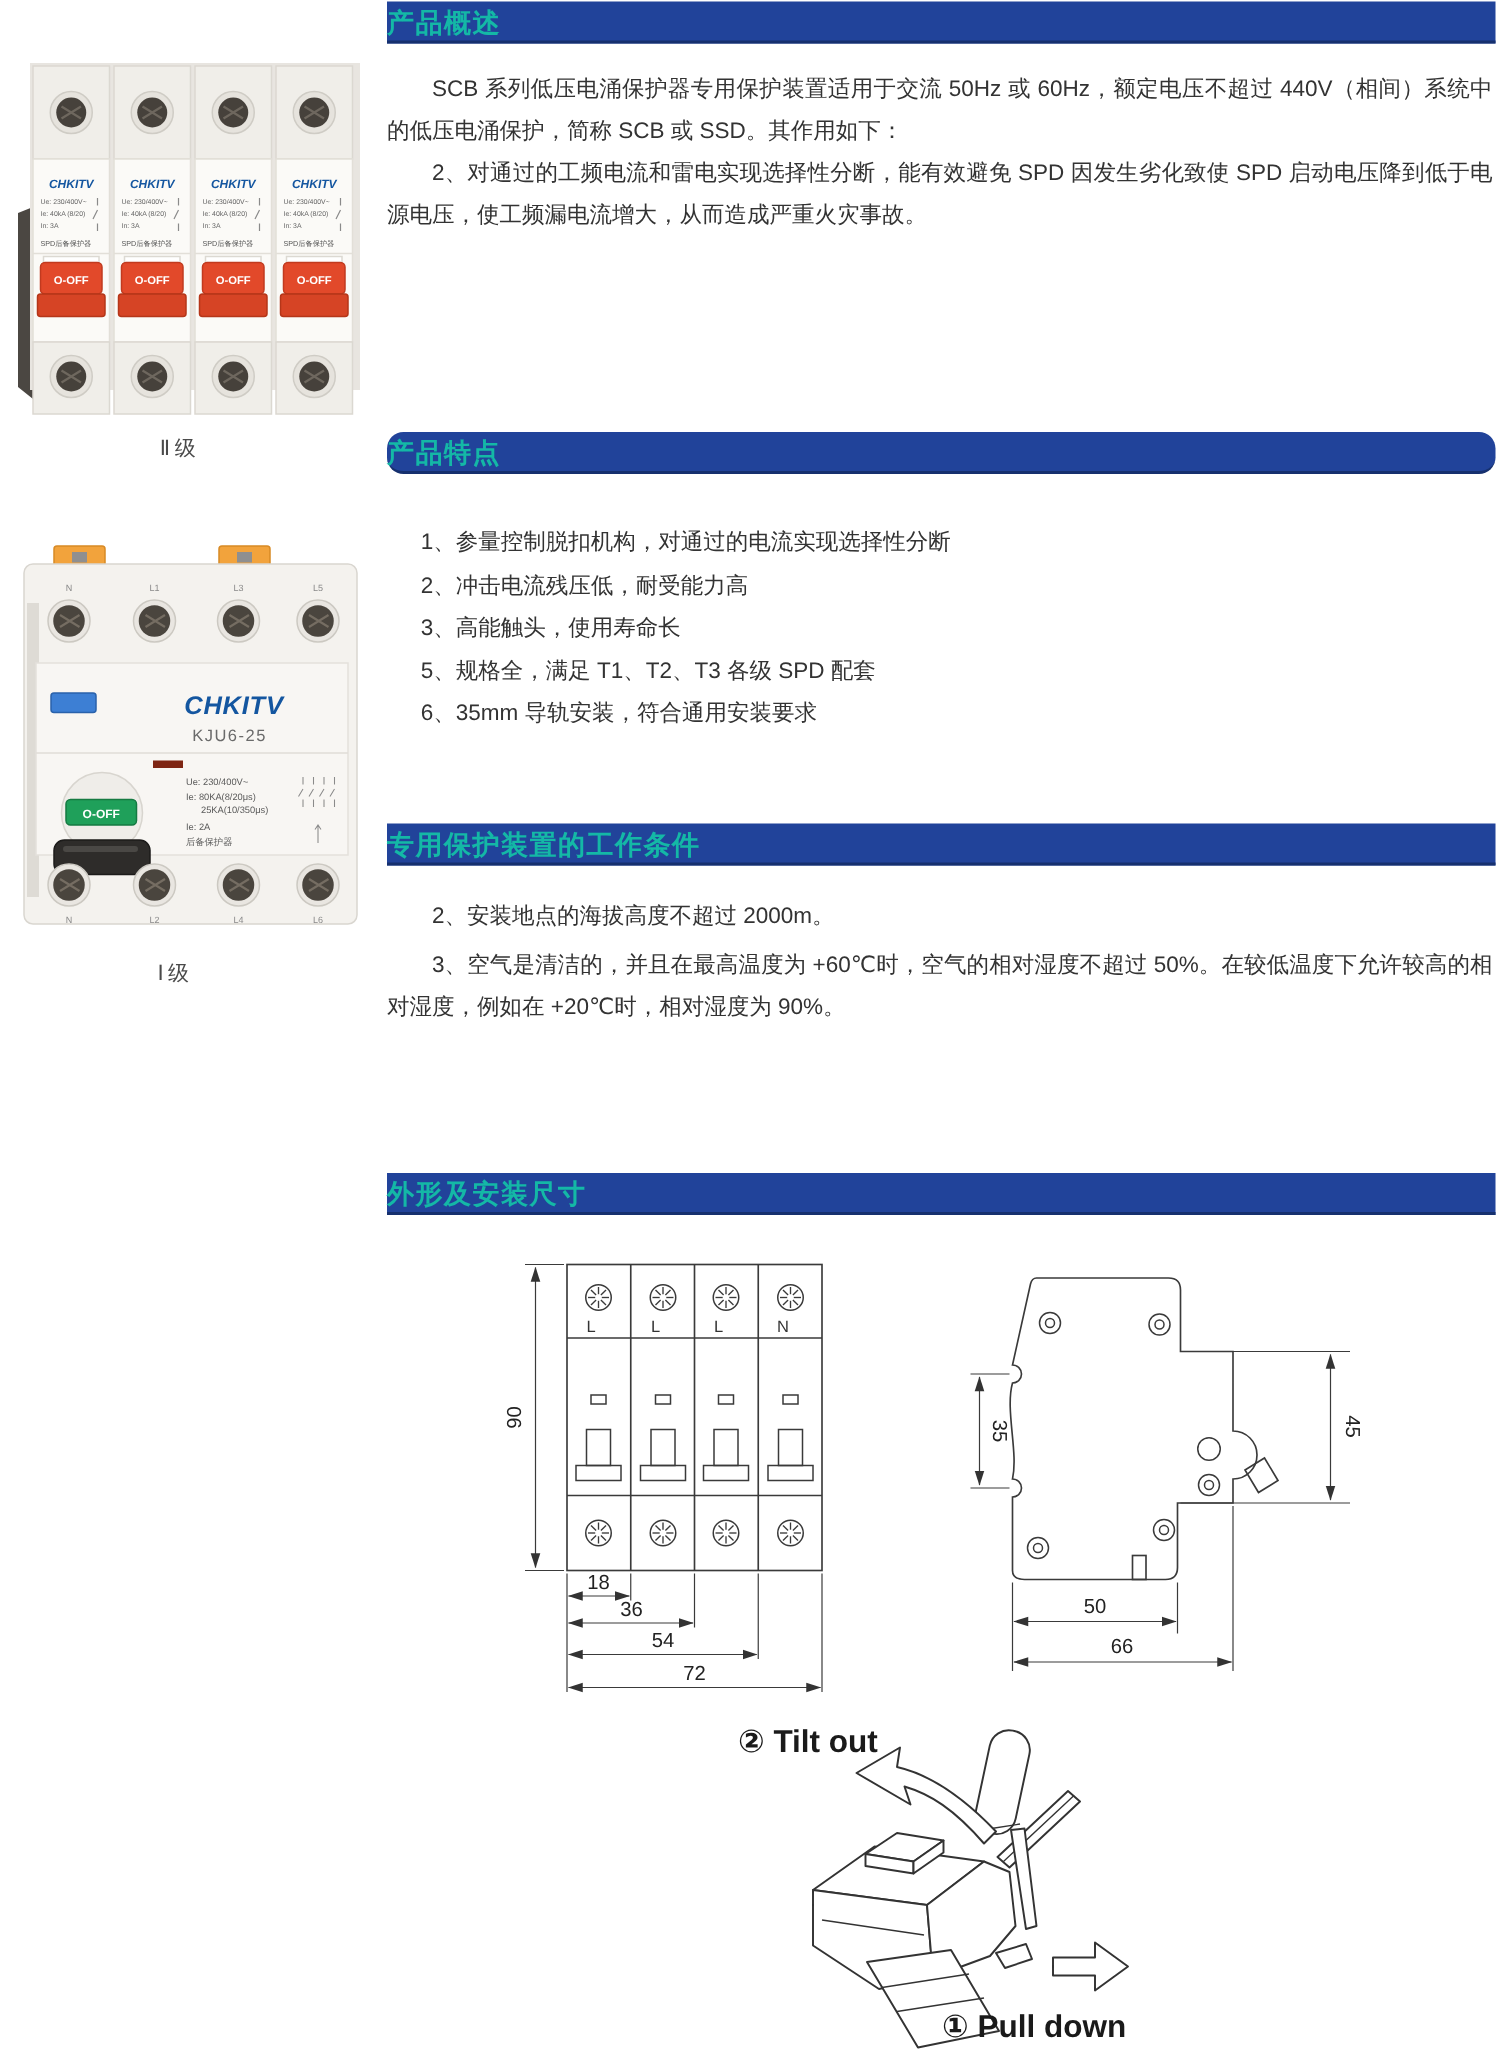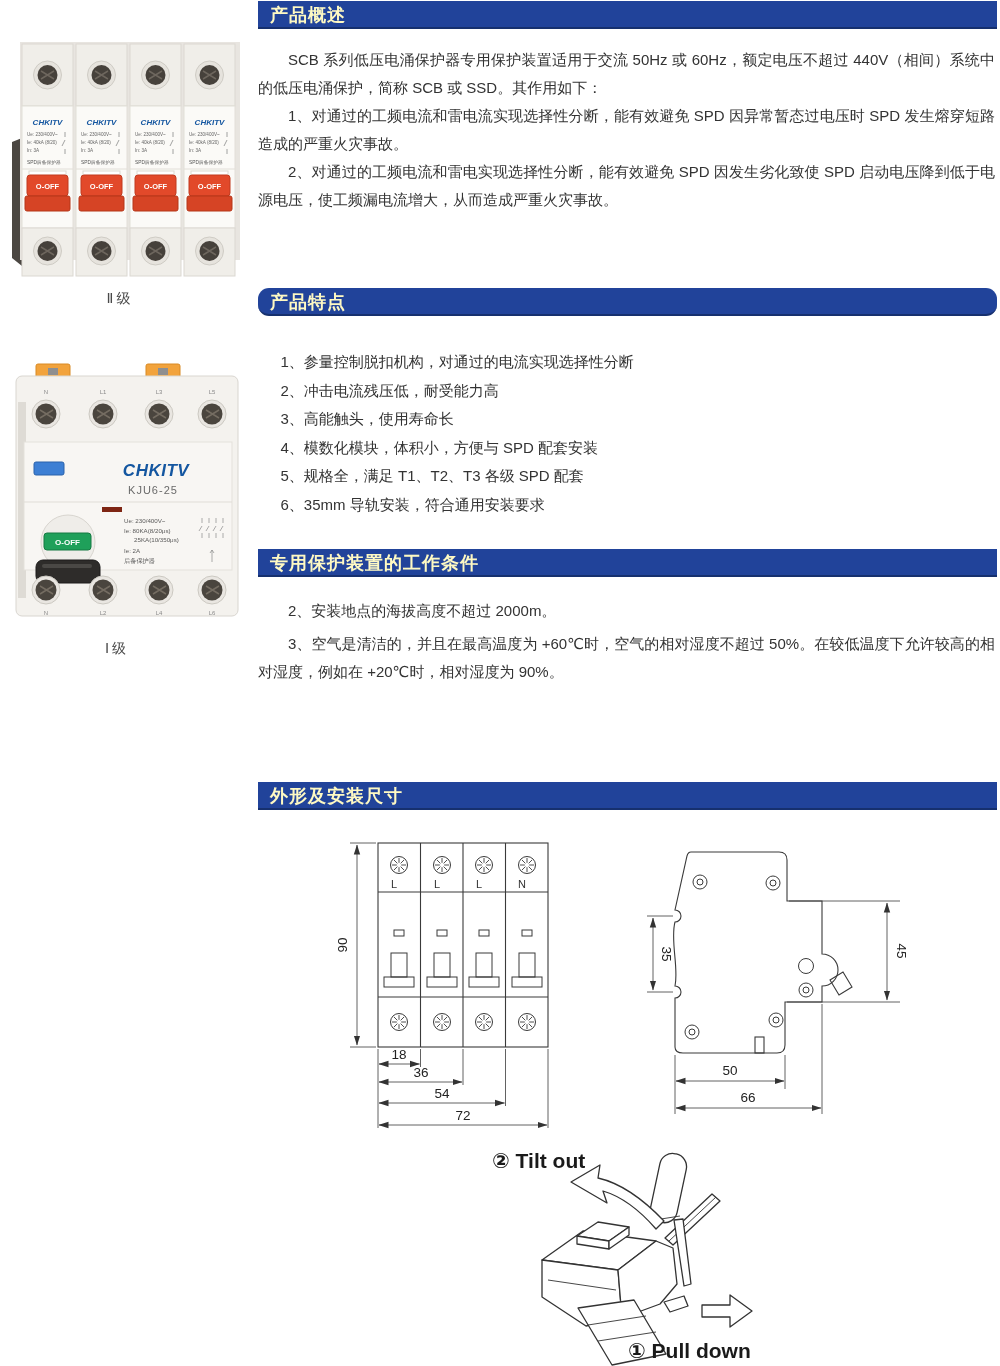--- a/index.html
+++ b/index.html
@@ -3,22 +3,22 @@
 <meta charset="utf-8">
 <style>
   html,body{margin:0;padding:0;}
   body{
     width:1000px;height:1366px;position:relative;background:#ffffff;
     font-family:"Liberation Sans","DejaVu Sans",sans-serif;color:#333;
     overflow:hidden;
   }
   .band{
     position:absolute;left:258px;width:739px;height:28px;background:#21439a;
-    border-bottom:2px solid #16306e;color:#fef9c3;font-size:18px;font-weight:bold;
-    line-height:28px;padding-left:12px;box-sizing:border-box;letter-spacing:1px;
+    border-bottom:2px solid #16306e;color:#14b8a6;font-size:18px;font-weight:bold;
+    line-height:28px;box-sizing:border-box;letter-spacing:1px;
   }
   .textblock{
     position:absolute;left:258px;width:737px;font-size:15px;line-height:28px;
     color:#333;text-align:justify;
   }
   .textblock p{margin:0;text-indent:2em;}
   .features{line-height:28.5px;}
   .features p{text-indent:1.5em;}
   .conditions p{margin-bottom:5px;}
   .cap{
@@ -169,32 +169,30 @@
     <text class="term2" x="206" y="253">L6</text>
   </svg>
 </div>
 <div class="cap" style="left:5px;top:640px;">Ⅰ级</div>
 
 <div class="band" style="top:1px;">
   <span>产品概述</span>
 </div>
 <div class="textblock" style="top:46px;">
   <p>SCB 系列低压电涌保护器专用保护装置适用于交流 50Hz 或 60Hz，额定电压不超过 440V（相间）系统中的低压电涌保护，简称 SCB 或 SSD。其作用如下：</p>
-  <p>1、对通过的工频电流和雷电流实现选择性分断，能有效避免 SPD 因异常暂态过电压时 SPD 发生熔穿短路造成的严重火灾事故。</p>
   <p>2、对通过的工频电流和雷电实现选择性分断，能有效避免 SPD 因发生劣化致使 SPD 启动电压降到低于电源电压，使工频漏电流增大，从而造成严重火灾事故。</p>
 </div>
 
 <div class="band" style="top:288px;border-radius:11px;">
   <span>产品特点</span>
 </div>
 <div class="textblock features" style="top:348px;">
   <p>1、参量控制脱扣机构，对通过的电流实现选择性分断</p>
   <p>2、冲击电流残压低，耐受能力高</p>
   <p>3、高能触头，使用寿命长</p>
-  <p>4、模数化模块，体积小，方便与 SPD 配套安装</p>
   <p>5、规格全，满足 T1、T2、T3 各级 SPD 配套</p>
   <p>6、35mm 导轨安装，符合通用安装要求</p>
 </div>
 
 <div class="band" style="top:549px;">
   <span>专用保护装置的工作条件</span>
 </div>
 <div class="textblock conditions" style="top:597px;">
   <p>2、安装地点的海拔高度不超过 2000m。</p>
   <p>3、空气是清洁的，并且在最高温度为 +60℃时，空气的相对湿度不超过 50%。在较低温度下允许较高的相对湿度，例如在 +20℃时，相对湿度为 90%。</p>

